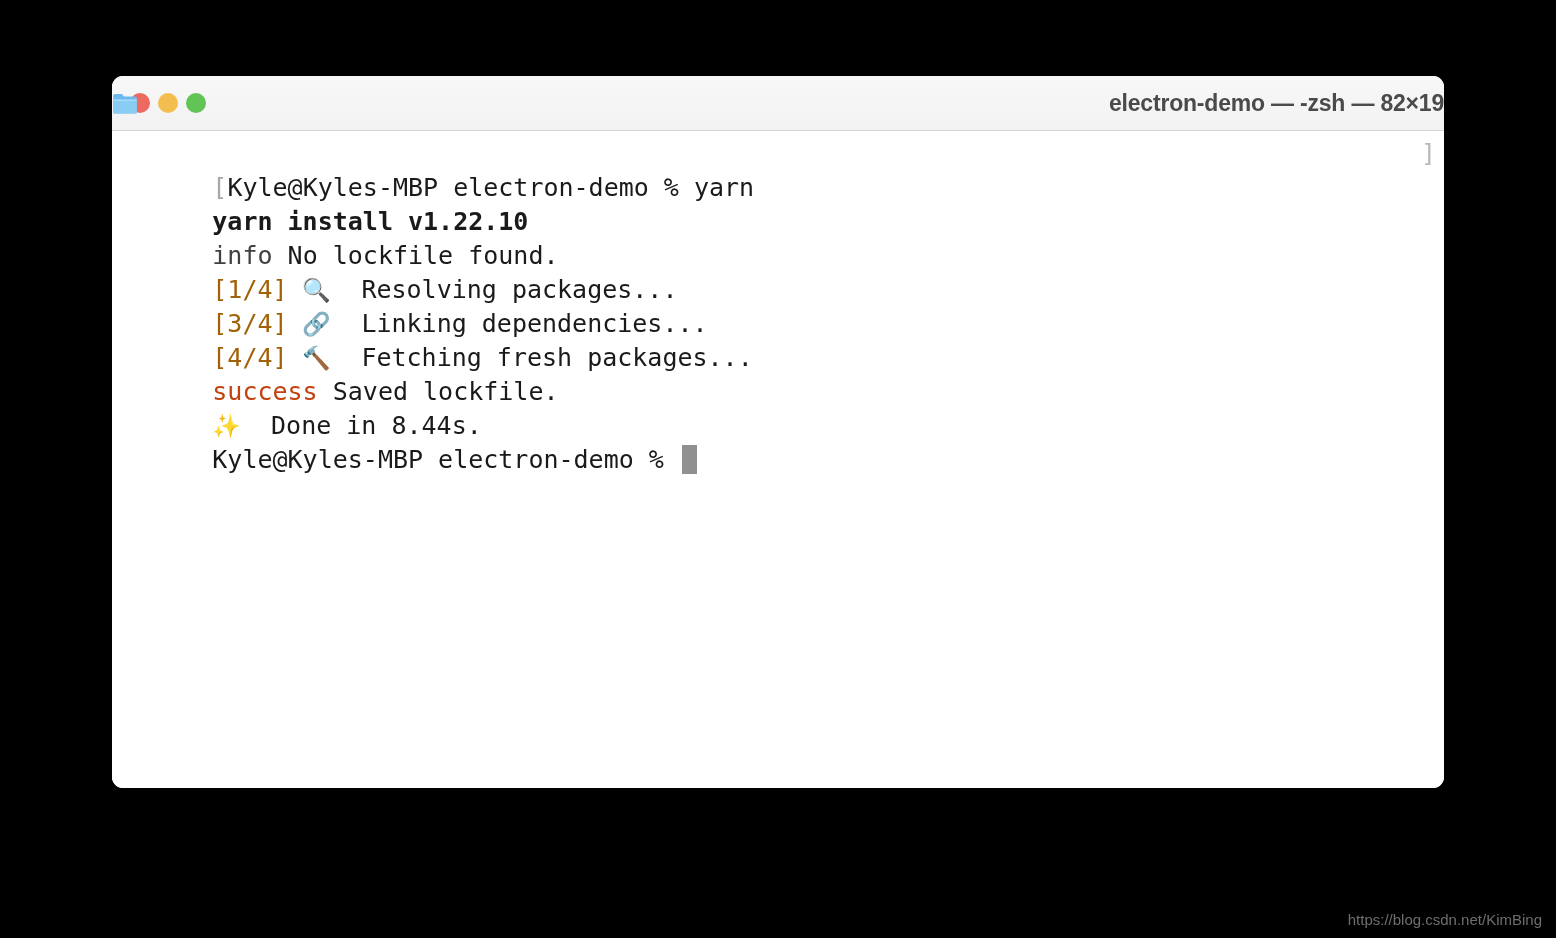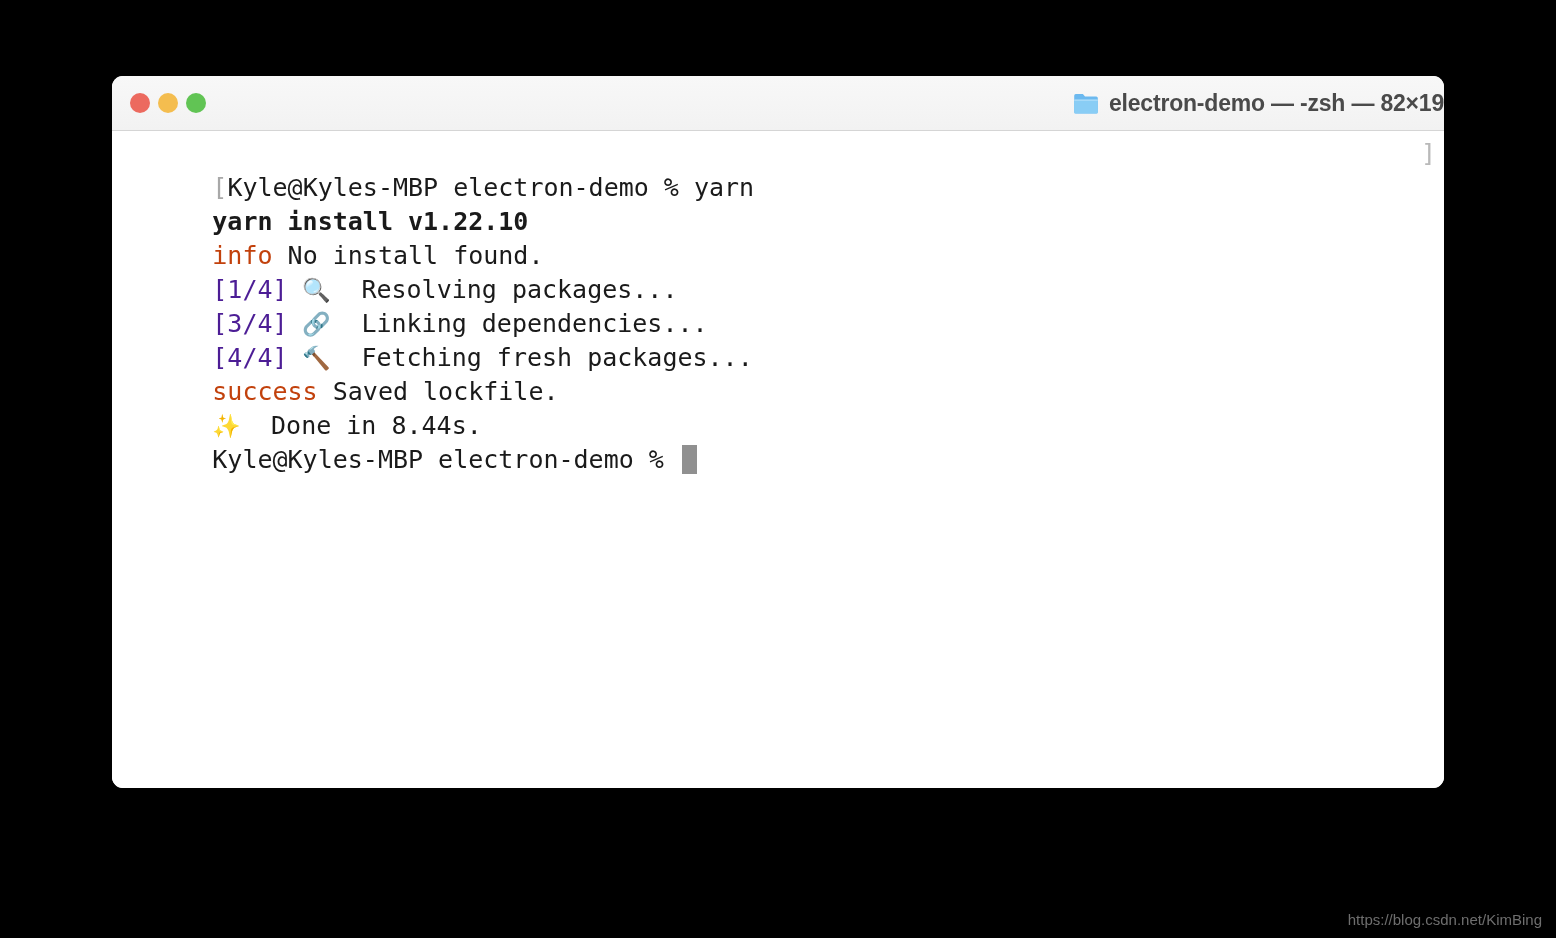--- a/index.html
+++ b/index.html
@@ -55,21 +55,21 @@
   .light.zoom   { background: #61c454; }
 
   .title-center {
     position: absolute;
     left: 0;
     right: 0;
     top: 50%;
     transform: translateY(-50%);
     display: flex;
     align-items: center;
-    justify-content: flex-end;
+    justify-content: space-between;
     gap: 10px;
     pointer-events: none;
   }
   #folder-icon {
     width: 26px;
     height: 22px;
     flex: 0 0 auto;
     display: block;
   }
   #window-title-text {
@@ -95,22 +95,22 @@
     height: 34px;
     line-height: 34px;
     padding-left: 10px;
     font-family: "DejaVu Sans Mono", "Liberation Mono", monospace;
     font-size: 25px;
     color: #1a1a1a;
     white-space: pre;
     letter-spacing: 0px;
   }
   .c-gray   { color: #a8a8a8; }
-  .c-dim    { color: #4c1d95; }
-  .c-purple { color: #c2410c; }
+  .c-dim    { color: #a16207; }
+  .c-purple { color: #404040; }
   .c-green  { color: #c2410c; }
   .bold     { font-weight: bold; text-align: center; }
   .emoji    {
     font-family: "DejaVu Sans", sans-serif;
     font-size: 23px;
   }
   .right-bracket {
     position: absolute;
     right: 8px;
     top: 0;
@@ -168,21 +168,21 @@
     <div class="term-line">
       <span class="c-gray">[</span><span>Kyle@Kyles-MBP electron-demo % yarn</span>
       <span class="right-bracket">]</span>
     </div>
 
     <div class="term-line">
       <span class="bold">yarn install v1.22.10</span>
     </div>
 
     <div class="term-line">
-      <span class="c-purple">info</span><span> No install found.</span>
+      <span class="c-purple">info</span><span> No lockfile found.</span>
     </div>
 
     <div class="term-line">
       <span class="c-dim">[1/4]</span><span> </span><span class="emoji">🔍</span><span>  Resolving packages...</span>
     </div>
 
 
     <div class="term-line">
       <span class="c-dim">[3/4]</span><span> </span><span class="emoji">🔗</span><span>  Linking dependencies...</span>
     </div>

